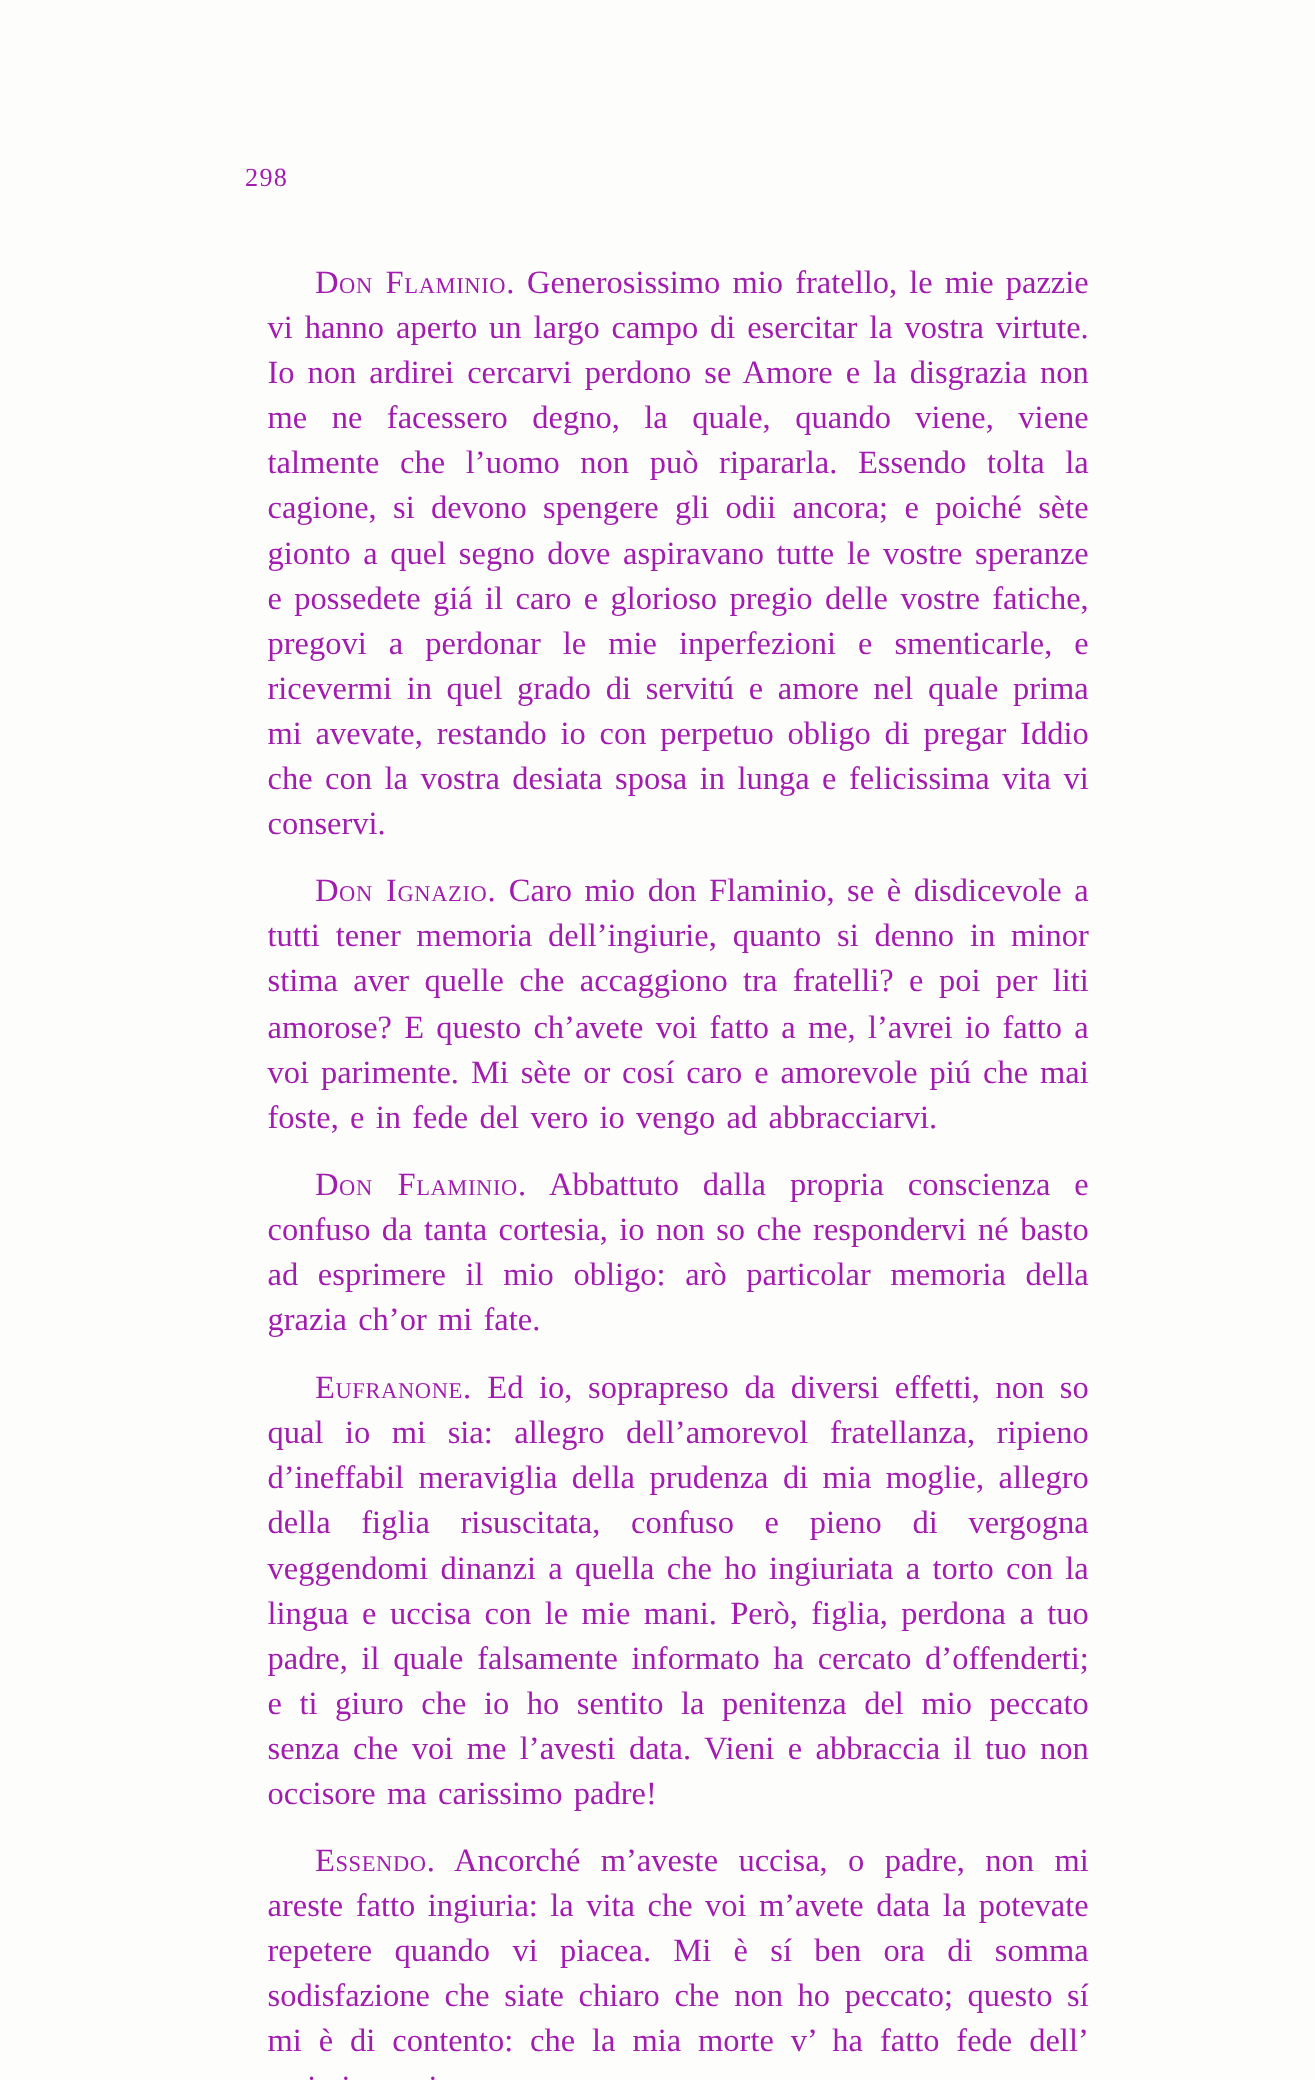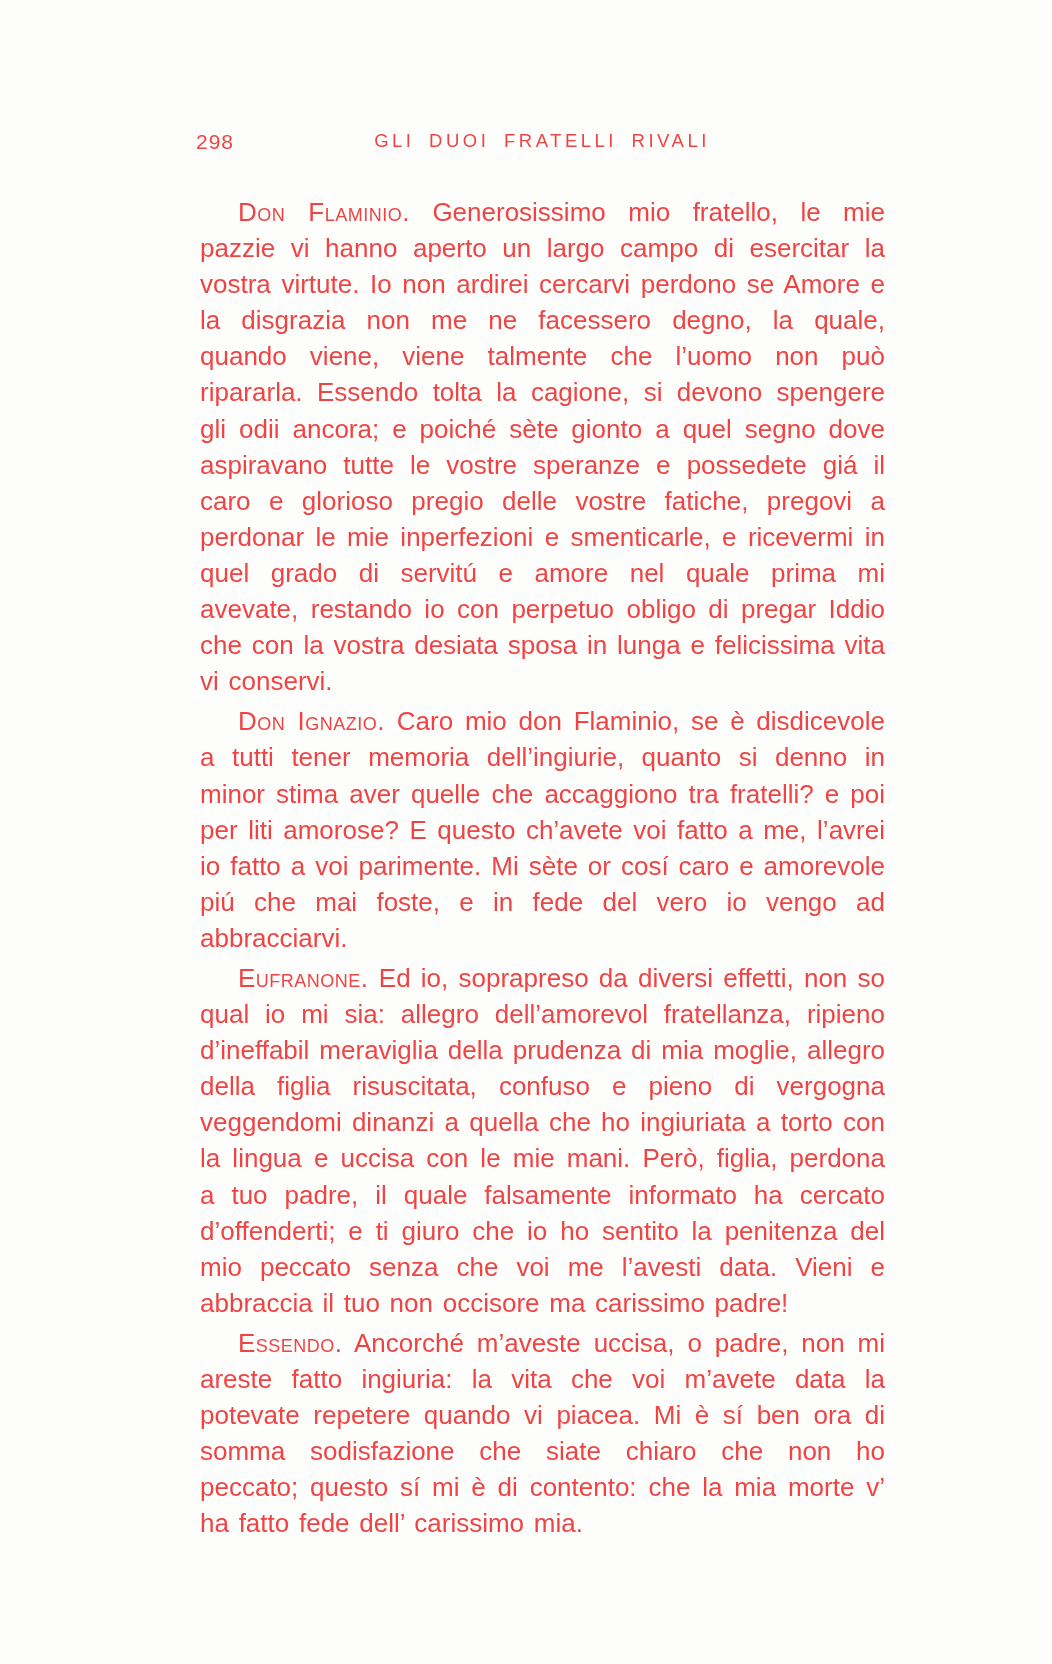--- a/index.html
+++ b/index.html
@@ -6,22 +6,22 @@
     margin: 0;
     padding: 0;
     background: #e8e8e6;
   }
   .page {
     position: relative;
     width: 1052px;
     height: 1664px;
     margin: 0 auto;
     background: #fdfdfb;
-    color: #ef4444;
-    font-family: Liberation Sans, sans-serif;
+    color: #a21caf;
+    font-family: Liberation Serif, serif;
     overflow: hidden;
   }
   .running-head {
     position: absolute;
     top: 128px;
     left: 196px;
     width: 692px;
     height: 30px;
   }
   .page-number {
@@ -41,48 +41,48 @@
     letter-spacing: 3.5px;
     word-spacing: 6px;
   }
   .text-block {
     position: absolute;
     top: 190px;
     left: 196px;
     width: 693px;
   }
   .para {
-    margin: 4px;
+    margin: 18px;
     font-size: 26px;
     line-height: 36.1px;
     text-align: justify;
     text-indent: 38px;
     word-spacing: 2.5px;
   }
   .speaker {
     font-variant: small-caps;
     letter-spacing: 0.5px;
   }
 </style>
 </head>
 <body>
 
 <div class="page">
 
   <div class="running-head">
     <span class="page-number">298</span>
-    <span class="head-title">GLI DUOI FRATELLI RIVALI</span>
   </div>
 
   <div class="text-block">
 
     <p class="para"><span class="speaker">Don Flaminio.</span> <span>Generosissimo mio fratello, le mie pazzie vi hanno aperto un largo campo di esercitar la vostra virtute. Io non ardirei cercarvi perdono se Amore e la disgrazia non me ne facessero degno, la quale, quando viene, viene talmente che l’uomo non può ripararla. Essendo tolta la cagione, si devono spengere gli odii ancora; e poiché sète gionto a quel segno dove aspiravano tutte le vostre speranze e possedete giá il caro e glorioso pregio delle vostre fatiche, pregovi a perdonar le mie inperfezioni e smenticarle, e ricevermi in quel grado di servitú e amore nel quale prima mi avevate, restando io con perpetuo obligo di pregar Iddio che con la vostra desiata sposa in lunga e felicissima vita vi conservi.</span></p>
 
     <p class="para"><span class="speaker">Don Ignazio.</span> <span>Caro mio don Flaminio, se è disdicevole a tutti tener memoria dell’ingiurie, quanto si denno in minor stima aver quelle che accaggiono tra fratelli? e poi per liti amorose? E questo ch’avete voi fatto a me, l’avrei io fatto a voi parimente. Mi sète or cosí caro e amorevole piú che mai foste, e in fede del vero io vengo ad abbracciarvi.</span></p>
 
+    <p class="para"><span class="speaker">Don Flaminio.</span> <span>Abbattuto dalla propria conscienza e confuso da tanta cortesia, io non so che respondervi né basto ad esprimere il mio obligo: arò particolar memoria della grazia ch’or mi fate.</span></p>
 
     <p class="para"><span class="speaker">Eufranone.</span> <span>Ed io, soprapreso da diversi effetti, non so qual io mi sia: allegro dell’amorevol fratellanza, ripieno d’ineffabil meraviglia della prudenza di mia moglie, allegro della figlia risuscitata, confuso e pieno di vergogna veggendomi dinanzi a quella che ho ingiuriata a torto con la lingua e uccisa con le mie mani. Però, figlia, perdona a tuo padre, il quale falsamente informato ha cercato d’offenderti; e ti giuro che io ho sentito la penitenza del mio peccato senza che voi me l’avesti data. Vieni e abbraccia il tuo non occisore ma carissimo padre!</span></p>
 
     <p class="para"><span class="speaker">Essendo.</span> <span>Ancorché m’aveste uccisa, o padre, non mi areste fatto ingiuria: la vita che voi m’avete data la potevate repetere quando vi piacea. Mi è sí ben ora di somma sodisfazione che siate chiaro che non ho peccato; questo sí mi è di contento: che la mia morte v’ ha fatto fede dell’ carissimo mia.</span></p>
 
   </div>
 
 </div>
 
 </body></html>

